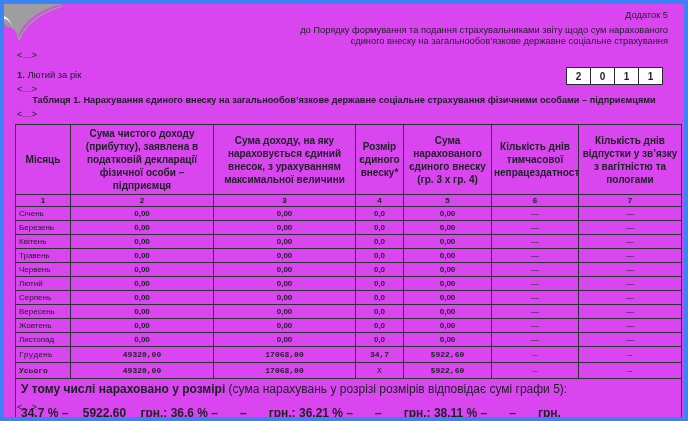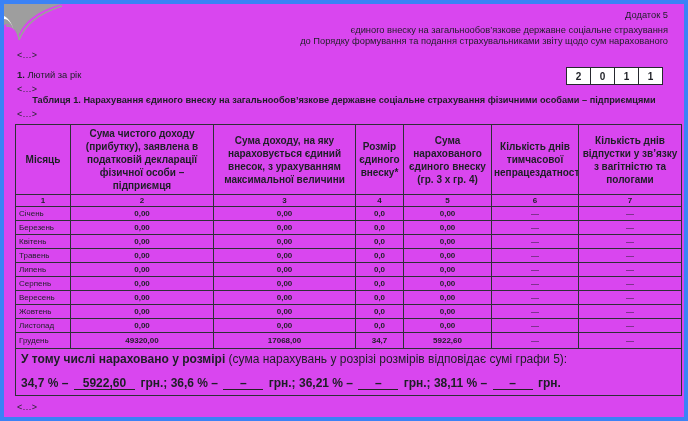--- a/index.html
+++ b/index.html
@@ -22,43 +22,43 @@
   .tbl-title{position:absolute;left:0;right:0;top:91px;text-align:center;font-weight:bold;font-size:9.2px;}
   table.main{position:absolute;left:11px;top:120px;width:666px;border-collapse:collapse;table-layout:fixed;
     font-size:8px;}
   .main th,.main td{border:1px solid #2e3036;overflow:hidden;}
   .main tr.hdr th{font-size:10px;font-weight:bold;text-align:center;vertical-align:middle;
     padding:2px 2px;height:37px;line-height:1.3;}
   .main tr.nums th{font-size:8px;font-weight:bold;text-align:center;height:11px;padding:0;}
   .main tbody td{height:13px;padding:0 3px;text-align:center;font-weight:bold;font-size:8px;}
   .main tbody td.month{text-align:left;font-weight:normal;}
   .main tbody td.dash,.main tbody td.x{font-weight:normal;}
-  .main tbody tr.tall td{height:15px;}
+  .main tbody tr.tall td{height:15px;font-family:Liberation Mono, monospace;}
   .main tbody tr.total td.month{font-weight:bold;}
   .main td.footer-cell{height:auto;text-align:left;font-weight:normal;padding:2px 5px 4px;font-size:12px;line-height:1.35;}
   .f1 b{font-weight:bold;}
   .f2{font-weight:bold;margin-top:8px;}
   .f2 .blank{display:inline-block;min-width:22px;padding:0 9px;border-bottom:1px solid #222;
     text-align:center;line-height:1;margin:0 2px;}
 </style>
 </head>
 <body>
 
 <div class="page">
 
   <svg class="curl" width="60" height="42" viewBox="0 0 60 42">
     <path d="M0 0 H58 C33 7 20 17 14 33 C12 23 7 19 0 21 Z" fill="#9e9e9e"></path>
     <path d="M58 2 C33 10 21 21 15 36 C14 26 9 21 2 22" stroke="#9e9e9e" stroke-width="1.6" fill="none"></path>
     <path d="M0 15 C5 15 9 21 11 31 C9 21 5 14 0 12 Z" fill="#ffffff"></path>
   </svg>
 
   <div class="hdr-right">
     <div class="l1">Додаток 5</div>
+    <div>до Порядку формування та подання страхувальниками звіту щодо сум нарахованого</div>
     <div>єдиного внеску на загальнообов’язкове державне соціальне страхування</div>
-    <div>до Порядку формування та подання страхувальниками звіту щодо сум нарахованого</div>
   </div>
 
   <div class="ell e1">&lt;...&gt;</div>
 
   <div class="report">
     <b>1.</b>
     <span>Лютий за рік</span>
   </div>
 
   <div class="yearbox" id="yearbox">
@@ -135,21 +135,30 @@
         <tr>
           <td class="month">Травень</td>
           <td>0,00</td>
           <td>0,00</td>
           <td>0,0</td>
           <td>0,00</td>
           <td class="dash">—</td>
           <td class="dash">—</td>
         </tr>
         <tr>
-          <td class="month">Липень</td>
+          <td class="month">Червень</td>
+          <td>0,00</td>
+          <td>0,00</td>
+          <td>0,0</td>
+          <td>0,00</td>
+          <td class="dash">—</td>
+          <td class="dash">—</td>
+        </tr>
+        <tr>
+          <td class="month">Лютий</td>
           <td>0,00</td>
           <td>0,00</td>
           <td>0,0</td>
           <td>0,00</td>
           <td class="dash">—</td>
           <td class="dash">—</td>
         </tr>
         <tr>
           <td class="month">Серпень</td>
           <td>0,00</td>
@@ -184,20 +193,29 @@
           <td>0,0</td>
           <td>0,00</td>
           <td class="dash">—</td>
           <td class="dash">—</td>
         </tr>
         <tr class="tall">
           <td class="month">Грудень</td>
           <td>49320,00</td>
           <td>17068,00</td>
           <td>34,7</td>
+          <td>5922,60</td>
+          <td class="dash">—</td>
+          <td class="dash">—</td>
+        </tr>
+        <tr class="total tall">
+          <td class="month">Усього</td>
+          <td>49320,00</td>
+          <td>17068,00</td>
+          <td class="x">Х</td>
           <td>5922,60</td>
           <td class="dash">—</td>
           <td class="dash">—</td>
         </tr>
       </tbody>
     <tbody>
       <tr>
         <td class="footer-cell" colspan="7">
           <div class="f1">
             <b>У тому числі нараховано у розмірі</b><span> (сума нарахувань у розрізі розмірів відповідає сумі графи 5):</span>

